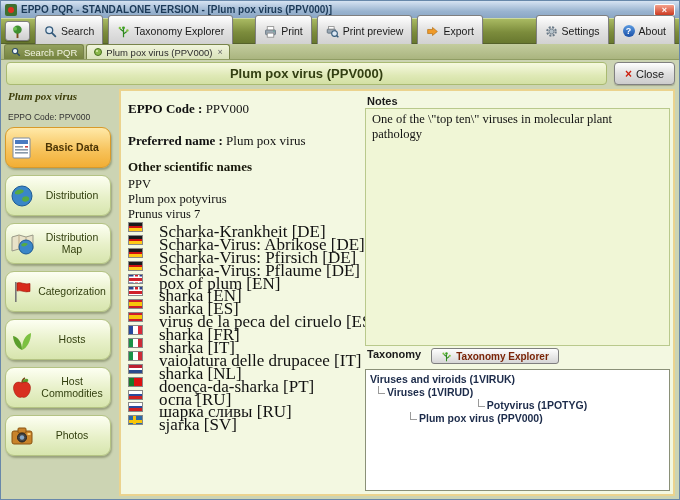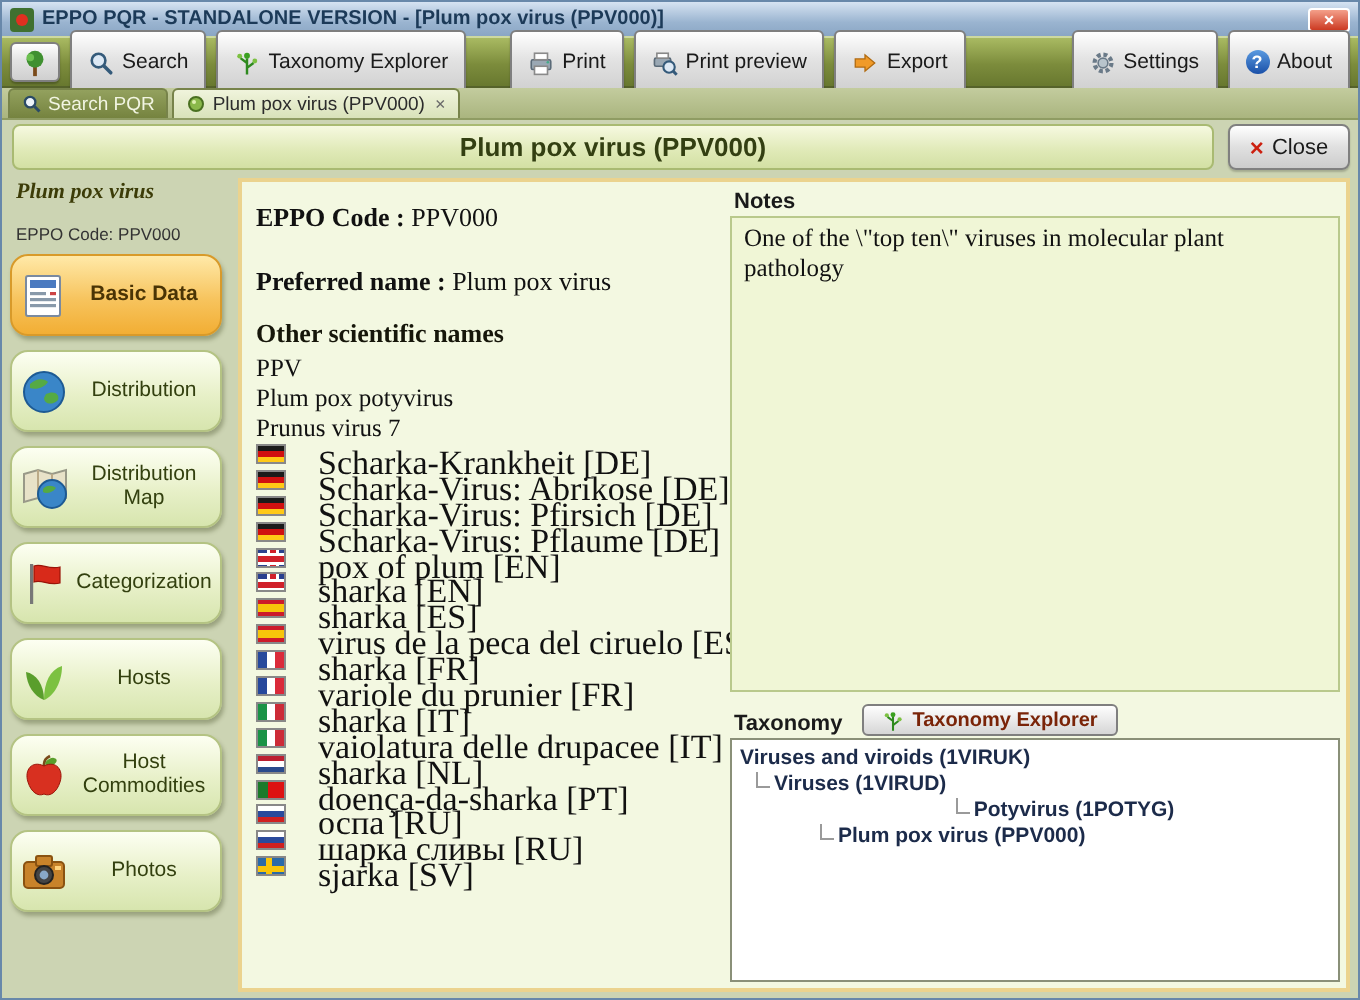--- a/index.html
+++ b/index.html
@@ -95,21 +95,21 @@
     background:#d0202a;box-shadow:0 0 0 1.5px #fff;}
   .flag-se{background:#2a6aa8;overflow:hidden;}
   .flag-se::before{content:"";position:absolute;left:4px;top:-1px;width:3px;height:12px;background:#f7c50a;}
   .flag-se::after{content:"";position:absolute;top:3.5px;left:-1px;width:17px;height:3px;background:#f7c50a;}
 
   
   .rightcol{width:308px;display:flex;flex-direction:column;padding:2px 3px 3px 0;}
   .notes-h{font-size:11px;font-weight:bold;color:#1a1a1a;margin:2px 0 1px 2px;}
   .notes-box{flex:1;border:1px solid #b9c98c;background:#f0f6d6;padding:3px 6px;
     font-family:"Liberation Serif",serif;font-size:12.5px;line-height:15px;color:#111;}
-  .tax-row{height:20px;display:flex;align-items:flex-end;gap:10px;margin:2px 0 1px 2px;}
+  .tax-row{height:20px;display:flex;align-items:flex-start;gap:10px;margin:2px 0 1px 2px;}
   .tax-h{font-size:11px;font-weight:bold;color:#1a1a1a;}
   .tax-btn{height:16px;display:inline-flex;align-items:center;gap:4px;padding:0 9px;
     background:linear-gradient(#fefefe,#d6d6d6);border:1px solid #7f7f7f;border-radius:3px;
     font-size:10px;font-weight:bold;color:#7a2408;}
   .tree-box{height:122px;background:#fff;border:1px solid #8a9078;padding:3px 2px;overflow:hidden;}
   .tree-row{display:flex;align-items:center;font-size:10.5px;font-weight:bold;
     color:#1c2b4a;line-height:13px;white-space:nowrap;}
   .conn{display:inline-block;width:7px;height:8px;border-left:1px solid #9a9a9a;
     border-bottom:1px solid #9a9a9a;margin:-6px 2px 0 0;}
   .lv0{padding-left:2px;}.lv1{padding-left:10px;}.lv2{padding-left:20px;}
@@ -335,24 +335,20 @@
         <span class="flag flag-es"></span>
         <span>sharka [ES]</span>
       </div>
     <div class="cn-row">
         <span class="flag flag-es"></span>
         <span>virus de la peca del ciruelo [ES]</span>
       </div>
     <div class="cn-row">
         <span class="flag flag-fr"></span>
         <span>sharka [FR]</span>
-      </div>
-    <div class="cn-row">
-        <span class="flag flag-fr"></span>
-        <span>variole du prunier [FR]</span>
       </div>
     <div class="cn-row">
         <span class="flag flag-it"></span>
         <span>sharka [IT]</span>
       </div>
     <div class="cn-row">
         <span class="flag flag-it"></span>
         <span>vaiolatura delle drupacee [IT]</span>
       </div>
     <div class="cn-row">

